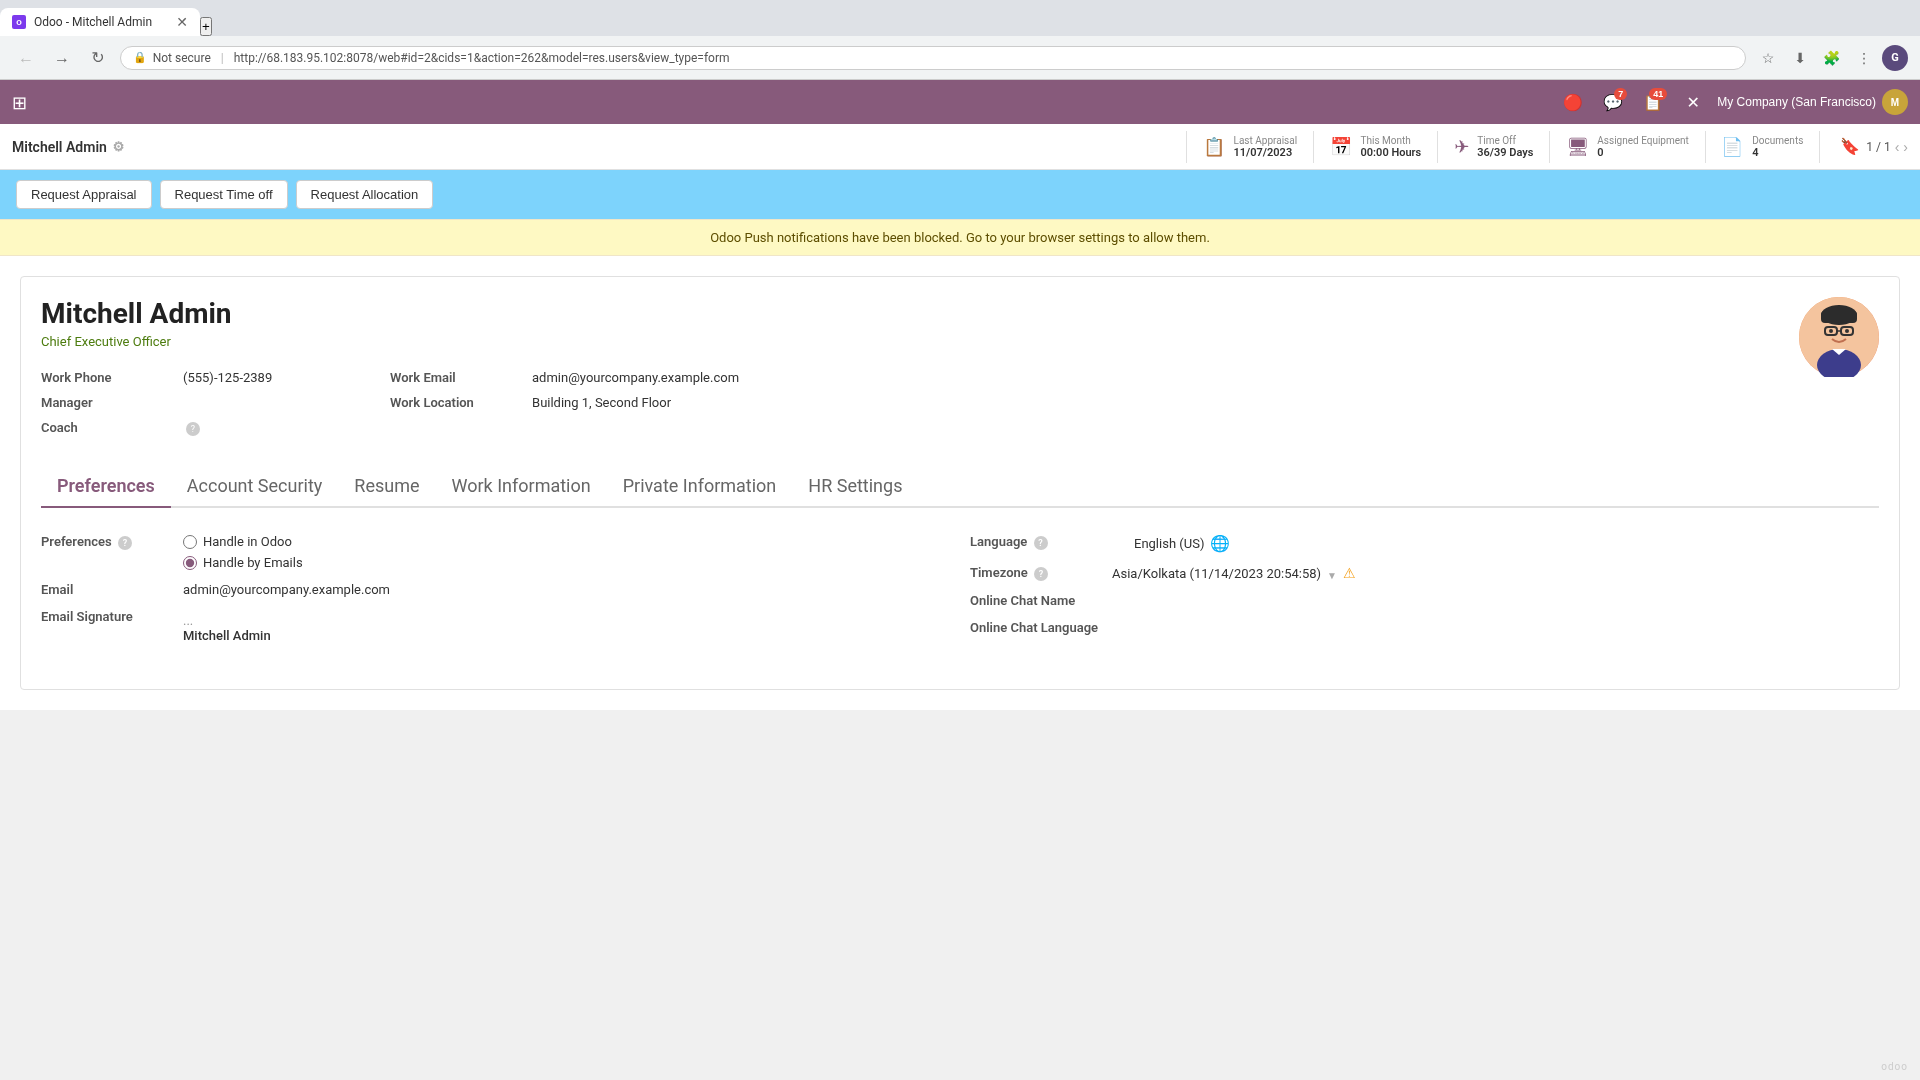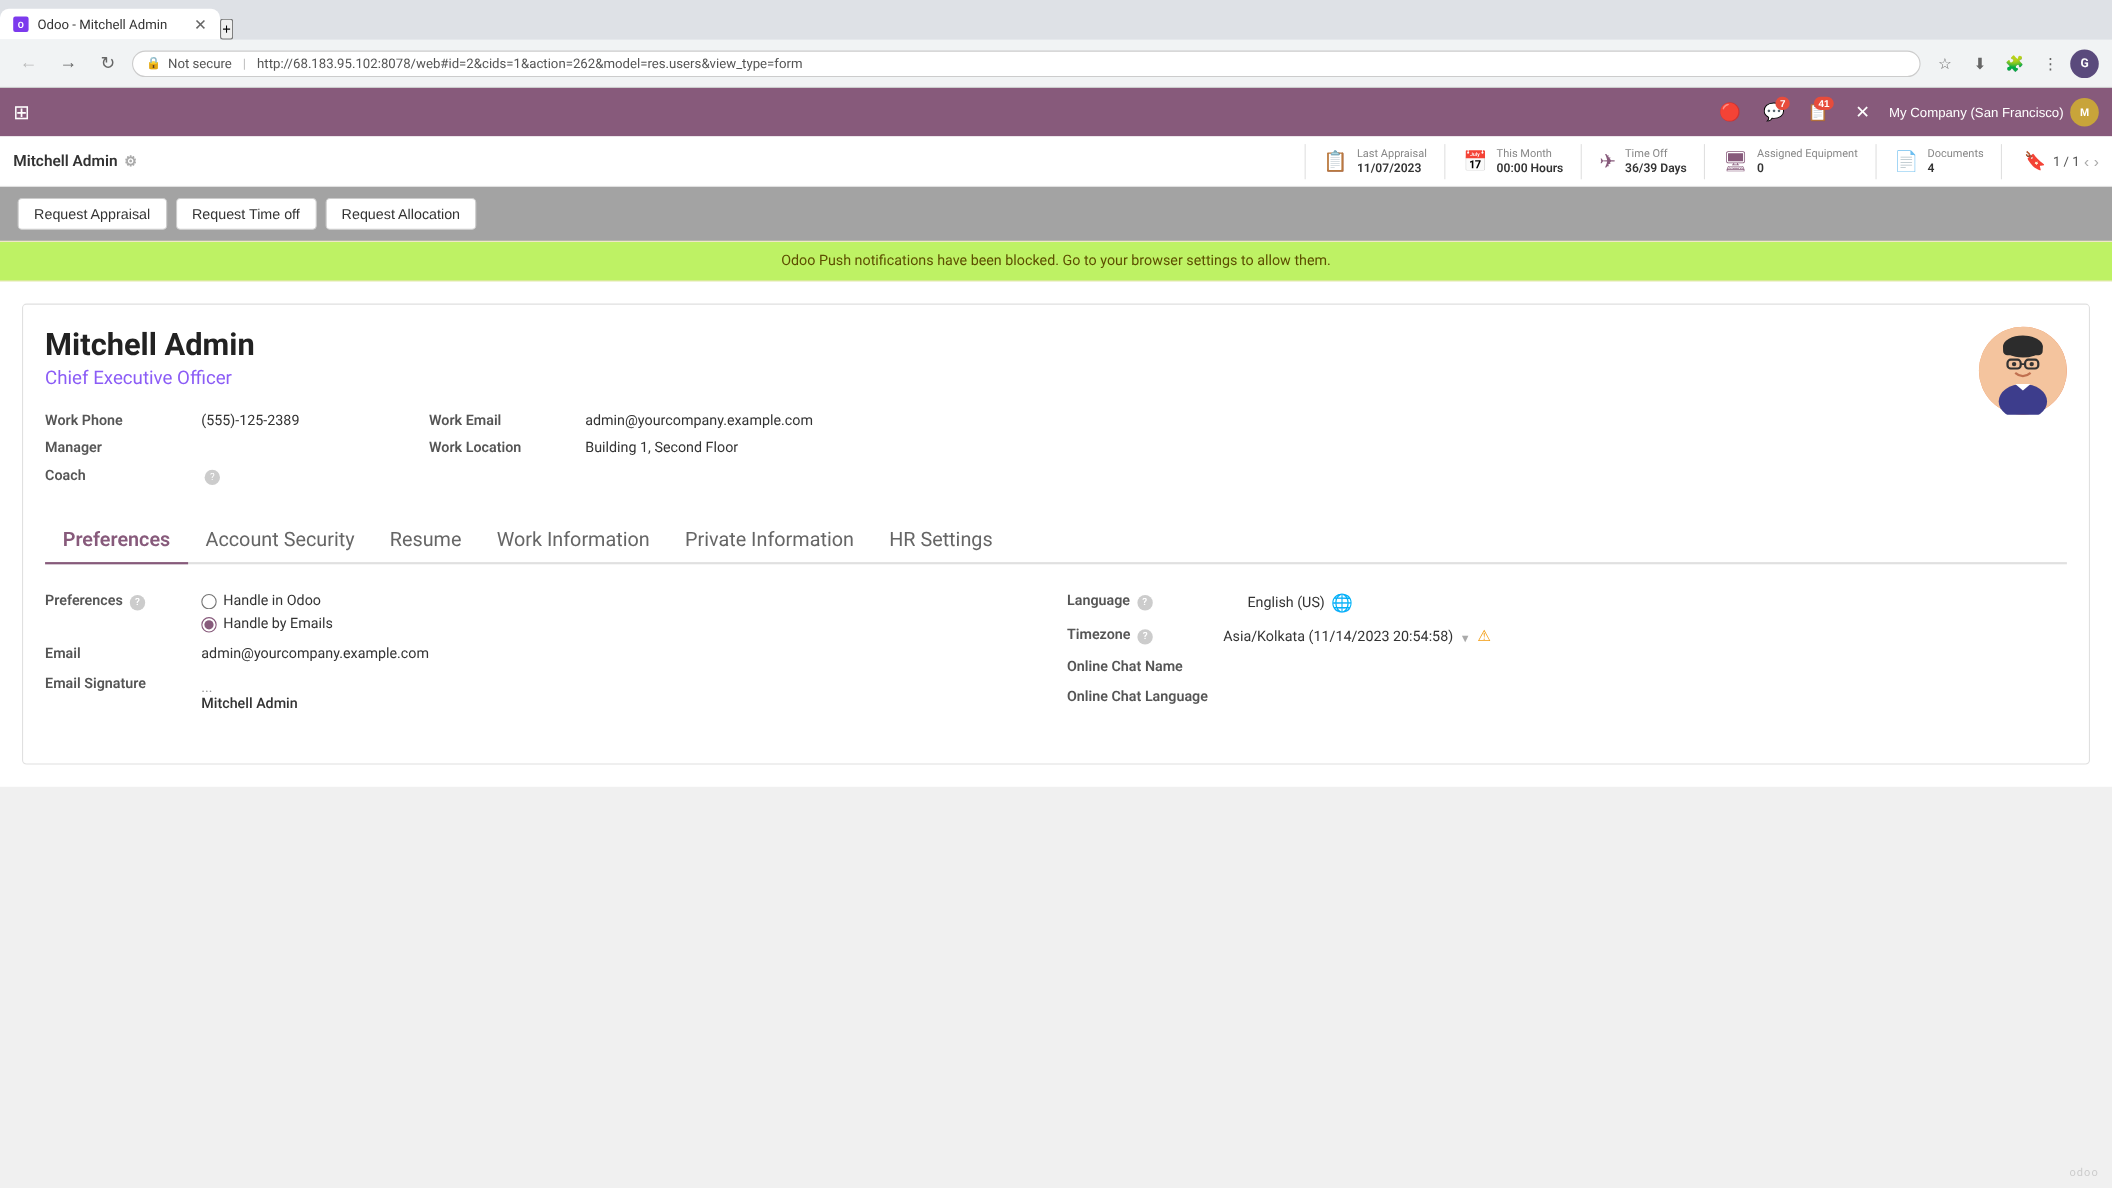--- a/index.html
+++ b/index.html
@@ -43,32 +43,32 @@
     .stat-widget:first-child { border-left: 1px solid #e0e0e0; }
     .stat-icon { font-size: 18px; color: #875a7b; }
     .stat-label { font-size: 10px; color: #888; }
     .stat-value { font-size: 11px; font-weight: 600; color: #333; }
     .subnav-right { display: flex; align-items: center; gap: 6px; margin-left: 12px; }
     .bookmark-btn { background: none; border: none; color: #aaa; cursor: pointer; font-size: 16px; }
     .pagination { display: flex; align-items: center; gap: 4px; font-size: 12px; color: #555; }
     .page-nav-btn { background: none; border: none; color: #aaa; cursor: pointer; font-size: 14px; }
 
     
-    .action-bar { padding: 10px 16px; display: flex; gap: 8px; background: #a3a3a3; }
+    .action-bar { padding: 10px 16px; display: flex; gap: 8px; background: #7dd3fc; }
     .action-btn { background: #fff; border: 1px solid #ccc; border-radius: 4px; padding: 6px 14px; font-size: 13px; color: #333; cursor: pointer; font-weight: 500; }
 
     
-    .notif-banner { background: #bef264; border: none; border-top: 1px solid #f0e6c8; border-bottom: 1px solid #f0e6c8; padding: 10px 20px; font-size: 13px; color: #5d4e00; text-align: center; }
+    .notif-banner { background: #fef9c3; border: none; border-top: 1px solid #f0e6c8; border-bottom: 1px solid #f0e6c8; padding: 10px 20px; font-size: 13px; color: #5d4e00; text-align: center; }
 
     
     .main-content { padding: 20px 20px 20px 20px; background: #fff; }
     .form-header { display: flex; align-items: flex-start; justify-content: space-between; margin-bottom: 24px; }
     .form-header-left { }
     .record-name { font-size: 28px; font-weight: 700; color: #222; margin-bottom: 4px; }
-    .record-title { font-size: 17px; color: #8b5cf6; margin-bottom: 16px; }
+    .record-title { font-size: 13px; color: #4d7c0f; margin-bottom: 16px; }
     .avatar-img { width: 80px; height: 80px; background: linear-gradient(135deg, #f4a261 0%, #e76f51 100%); border-radius: 50%; display: flex; align-items: center; justify-content: center; font-size: 32px; }
 
     
     .field-grid { display: grid; grid-template-columns: 1fr 1fr; gap: 0; margin-bottom: 0; }
     .field-col { }
     .field-row { display: flex; align-items: baseline; padding: 5px 0; gap: 12px; }
     .field-label { font-weight: 600; font-size: 13px; color: #555; min-width: 130px; flex-shrink: 0; }
     .field-value { font-size: 13px; color: #333; }
 
     

